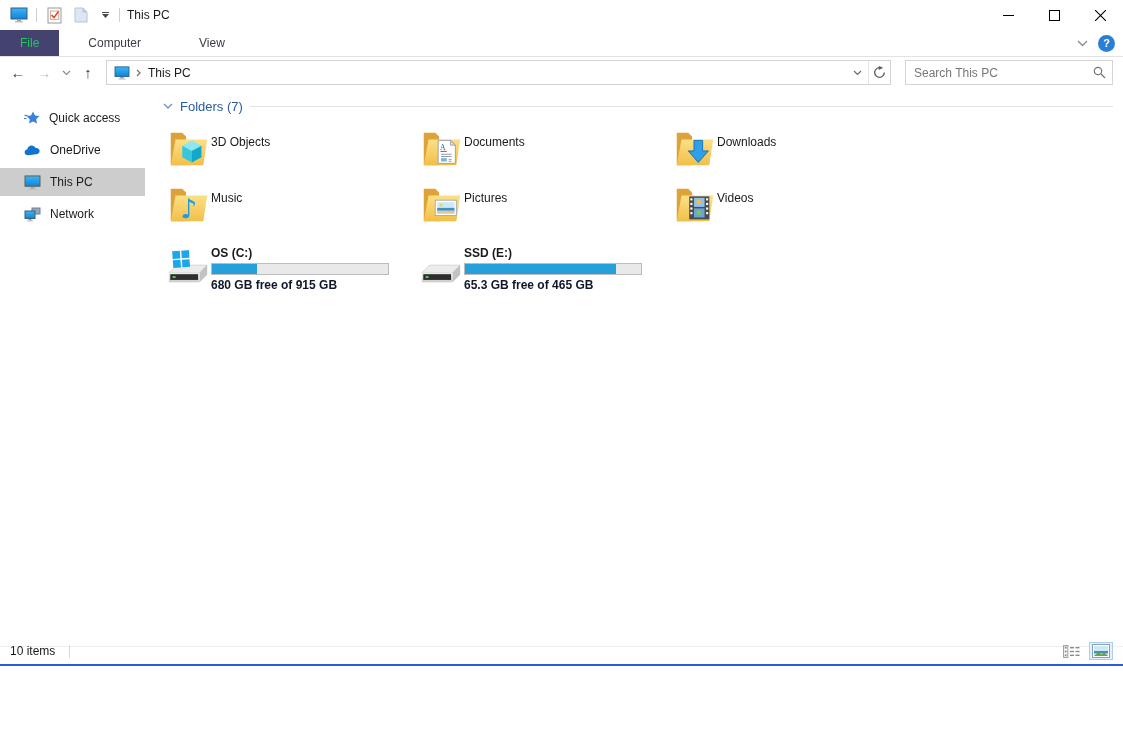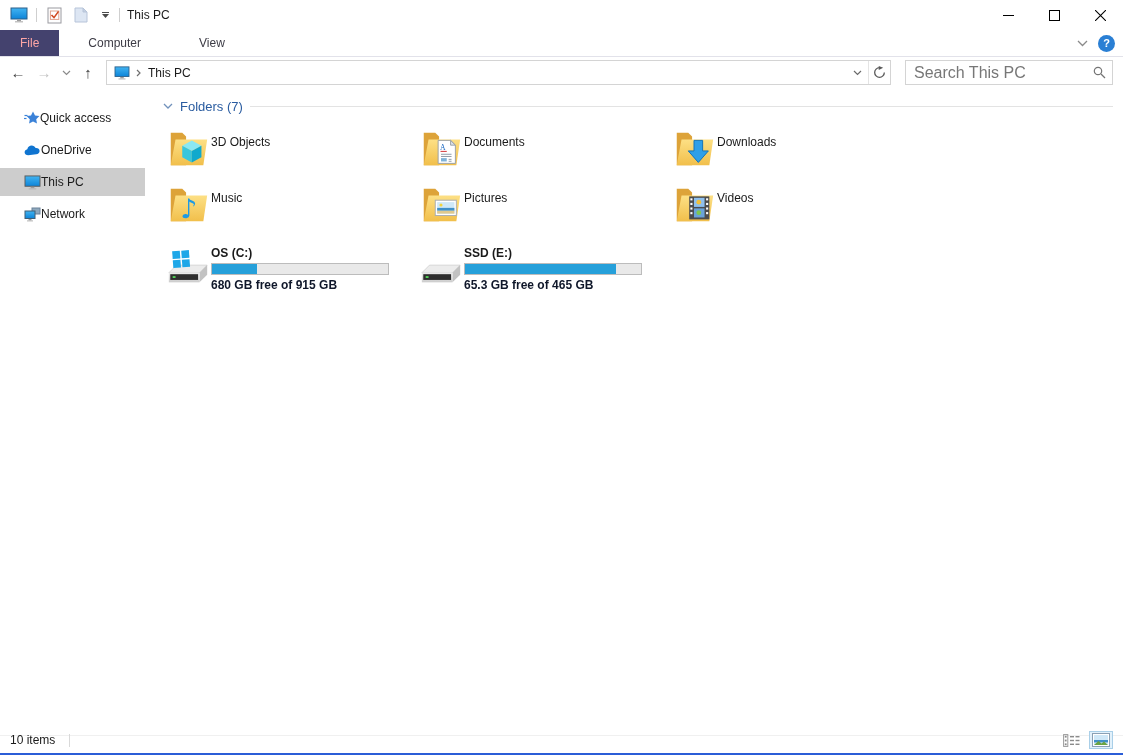--- a/index.html
+++ b/index.html
@@ -1,61 +1,61 @@
 <!DOCTYPE html>
 <html><head>
 <meta charset="utf-8">
 <style>
   * { box-sizing: border-box; margin: 0; padding: 0; }
   html,body { width:1123px; height:755px; overflow:hidden; }
   body { font-family:"Liberation Sans", sans-serif; font-size:12px; color:#1a1a1a; background:#fff; }
-  .window { width:1123px; height:755px; display:flex; flex-direction:column; background:#fff; }
+  .window { width:1123px; height:666px; display:flex; flex-direction:column; background:#fff; }
 
   
   .titlebar { height:30px; display:flex; align-items:center; flex:0 0 auto; }
   .qat { display:flex; align-items:center; gap:7px; padding-left:9px; }
   .qat .sep { width:1px; height:14px; background:#cfcfcf; }
   .qat-btn { display:flex; align-items:center; justify-content:center; width:20px; height:22px; }
   .caret-btn { display:flex; flex-direction:column; align-items:center; justify-content:center; width:14px; height:22px; gap:1px;}
   .caret-line { width:7px; height:1px; background:#4a4a4a; }
   .title-text { margin-left:7px; color:#1a1a1a; }
   .win-controls { margin-left:auto; display:flex; height:30px; }
   .win-btn { width:46px; height:30px; display:flex; align-items:center; justify-content:center; }
 
   
   .tabrow { height:27px; display:flex; align-items:stretch; border-bottom:1px solid #e2e2ea; flex:0 0 auto; }
   .tab { padding:0 29px; display:flex; align-items:center; color:#3c3b45; }
-  .tab.file { background:#44426e; color:#fca5a5; padding:4px 20px; }
+  .tab.file { background:#44426e; color:#22c55e; padding:4px 20px; }
   .tabrow-right { margin-left:auto; display:flex; align-items:center; gap:10px; padding-right:8px; }
   .help-btn { width:17px; height:17px; border-radius:50%; background:#2a7fd4; color:#fff; font-weight:bold;
               font-size:11px; display:flex; align-items:center; justify-content:center; }
 
   
   .navbar { height:31px; display:flex; align-items:center; padding:0 10px 0 6px; gap:2px; flex:0 0 auto; }
   .nav-btn { width:24px; height:24px; display:flex; align-items:center; justify-content:center;
              font-size:15px; color:#404040; }
   .nav-btn.disabled { color:#c3c3c3; }
   .nav-btn.small { width:16px; }
   .addressbar { flex:1; height:25px; border:1px solid #d4d4d4; background:#fff; display:flex; align-items:center;
                 margin-left:4px; }
   .addr-icon { padding:0 6px 0 7px; display:flex; }
   .addr-crumb { display:flex; align-items:center; gap:7px; }
   .addr-right { margin-left:auto; display:flex; align-items:center; height:100%; }
   .addr-seg { width:22px; height:100%; display:flex; align-items:center; justify-content:center; }
   .addr-seg.refresh { border-left:1px solid #e4e4e4; }
   .searchbox { width:208px; height:25px; border:1px solid #d4d4d4; background:#fff; margin-left:12px;
                display:flex; align-items:center; padding:0 6px 0 8px; }
   .searchbox input { flex:1; border:none; outline:none; font-family:"Liberation Sans",sans-serif;
-                     font-size:16px; color:#1a1a1a; min-width:0; }
+                     font-size:12px; color:#1a1a1a; min-width:0; }
   .searchbox input::placeholder { color:#777; opacity:1; }
 
   
   .main { flex:1; display:flex; min-height:0; }
   .sidebar { width:145px; flex:0 0 auto; padding-top:16px; }
-  .side-item { height:28px; display:flex; align-items:center; padding-left:24px; margin-bottom:4px; }
+  .side-item { height:28px; display:flex; align-items:center; gap:9px; padding-left:24px; margin-bottom:4px; }
   .side-item.selected { background:#cdcdcd; }
   .content { flex:1; padding:8px 10px 0 18px; overflow:hidden; }
 
   .group-header { display:flex; align-items:center; gap:7px; height:20px; margin-bottom:5px; }
   .gh-label { color:#2a5ca0; font-size:13px; white-space:nowrap; }
   .gh-line { flex:1; height:1px; background:#e3e3e3; }
   .tile-grid { display:grid; grid-template-columns:repeat(3,253px); margin-bottom:9px; }
   .tile { height:56px; display:flex; align-items:center; padding-left:2px; }
   .tile-icon { width:46px; height:46px; flex:0 0 auto; display:flex; align-items:center; justify-content:center; }
   .tile-label { transform:translateY(-7px); white-space:nowrap; }

